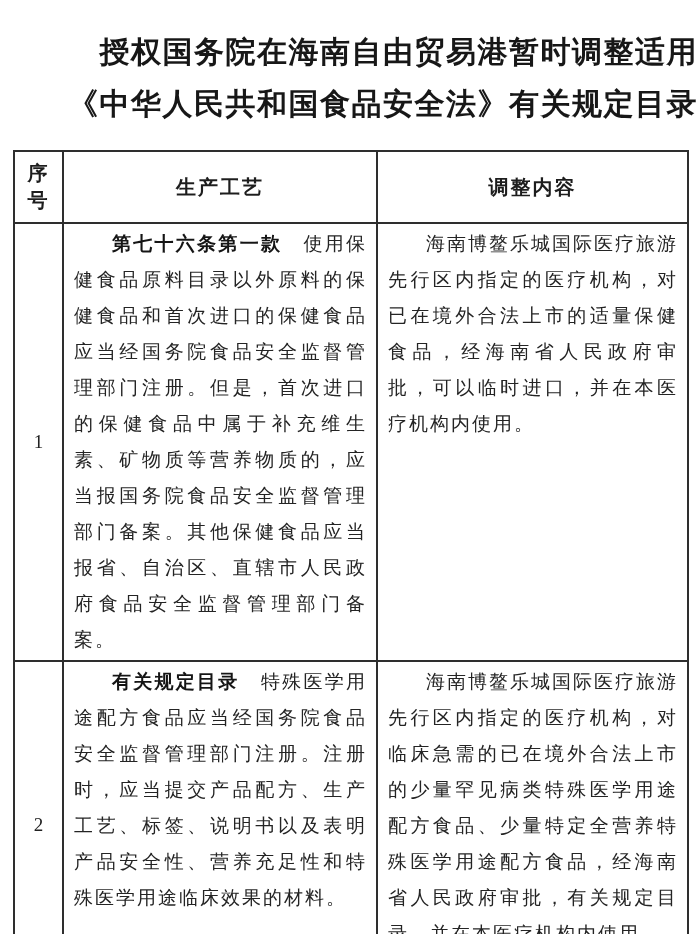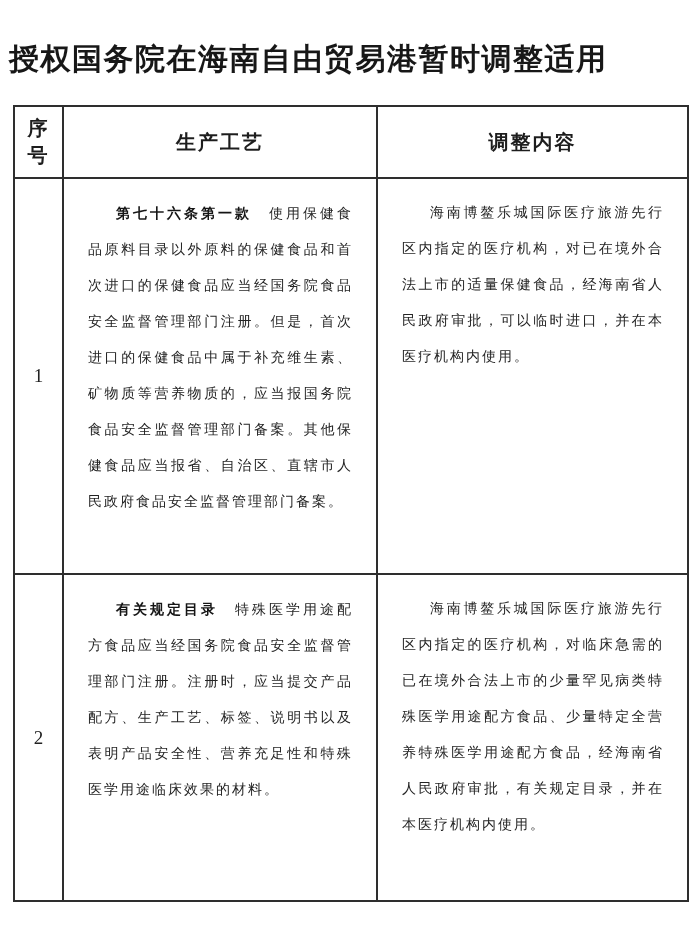--- a/index.html
+++ b/index.html
@@ -15,23 +15,23 @@
     color: #1f1f1f;
     -webkit-font-smoothing: antialiased;
   }
   .page {
     width: 700px;
     height: 934px;
     box-sizing: border-box;
     background: #ffffff;
   }
   .doc-title {
-    margin: 9px;
+    margin: 2px;
     padding-top: 24px;
-    text-align: left;
+    text-align: right;
     font-size: 30px;
     line-height: 52px;
     font-weight: 700;
     letter-spacing: 1.5px;
     color: #171717;
     font-family: "Liberation Serif", "DejaVu Serif", serif;
   }
   .doc-title .title-line {
     display: block;
     white-space: nowrap;
@@ -67,22 +67,22 @@
     vertical-align: middle;
     text-align: center;
     font-size: 19px;
     color: #222222;
     padding: 0;
   }
   td.text-cell {
     padding: 2px 9px 2px 10px;
   }
   td.text-cell p {
-    margin: 14px;
-    font-size: 14px;
+    margin: 0;
+    font-size: 19px;
     line-height: 36px;
     letter-spacing: 2px;
     text-align: justify;
     text-justify: inter-character;
     color: #242424;
     text-indent: 2em;
   }
   .law-lead {
     font-weight: 700;
     font-family: "Liberation Sans", "DejaVu Sans", sans-serif;
@@ -91,20 +91,21 @@
   .row-1 td { height: 396px; }
   .row-2 td { height: 327px; }
 </style>
 </head>
 <body>
 
 <div class="page">
 
   <h1 class="doc-title">
     <span class="title-line">授权国务院在海南自由贸易港暂时调整适用</span>
+    <span class="title-line">《中华人民共和国食品安全法》有关规定目录</span>
   </h1>
 
   <table class="reg-table">
     <colgroup>
       <col class="c-no">
       <col class="c-law">
       <col class="c-adj">
     </colgroup>
     <thead>
       <tr>

